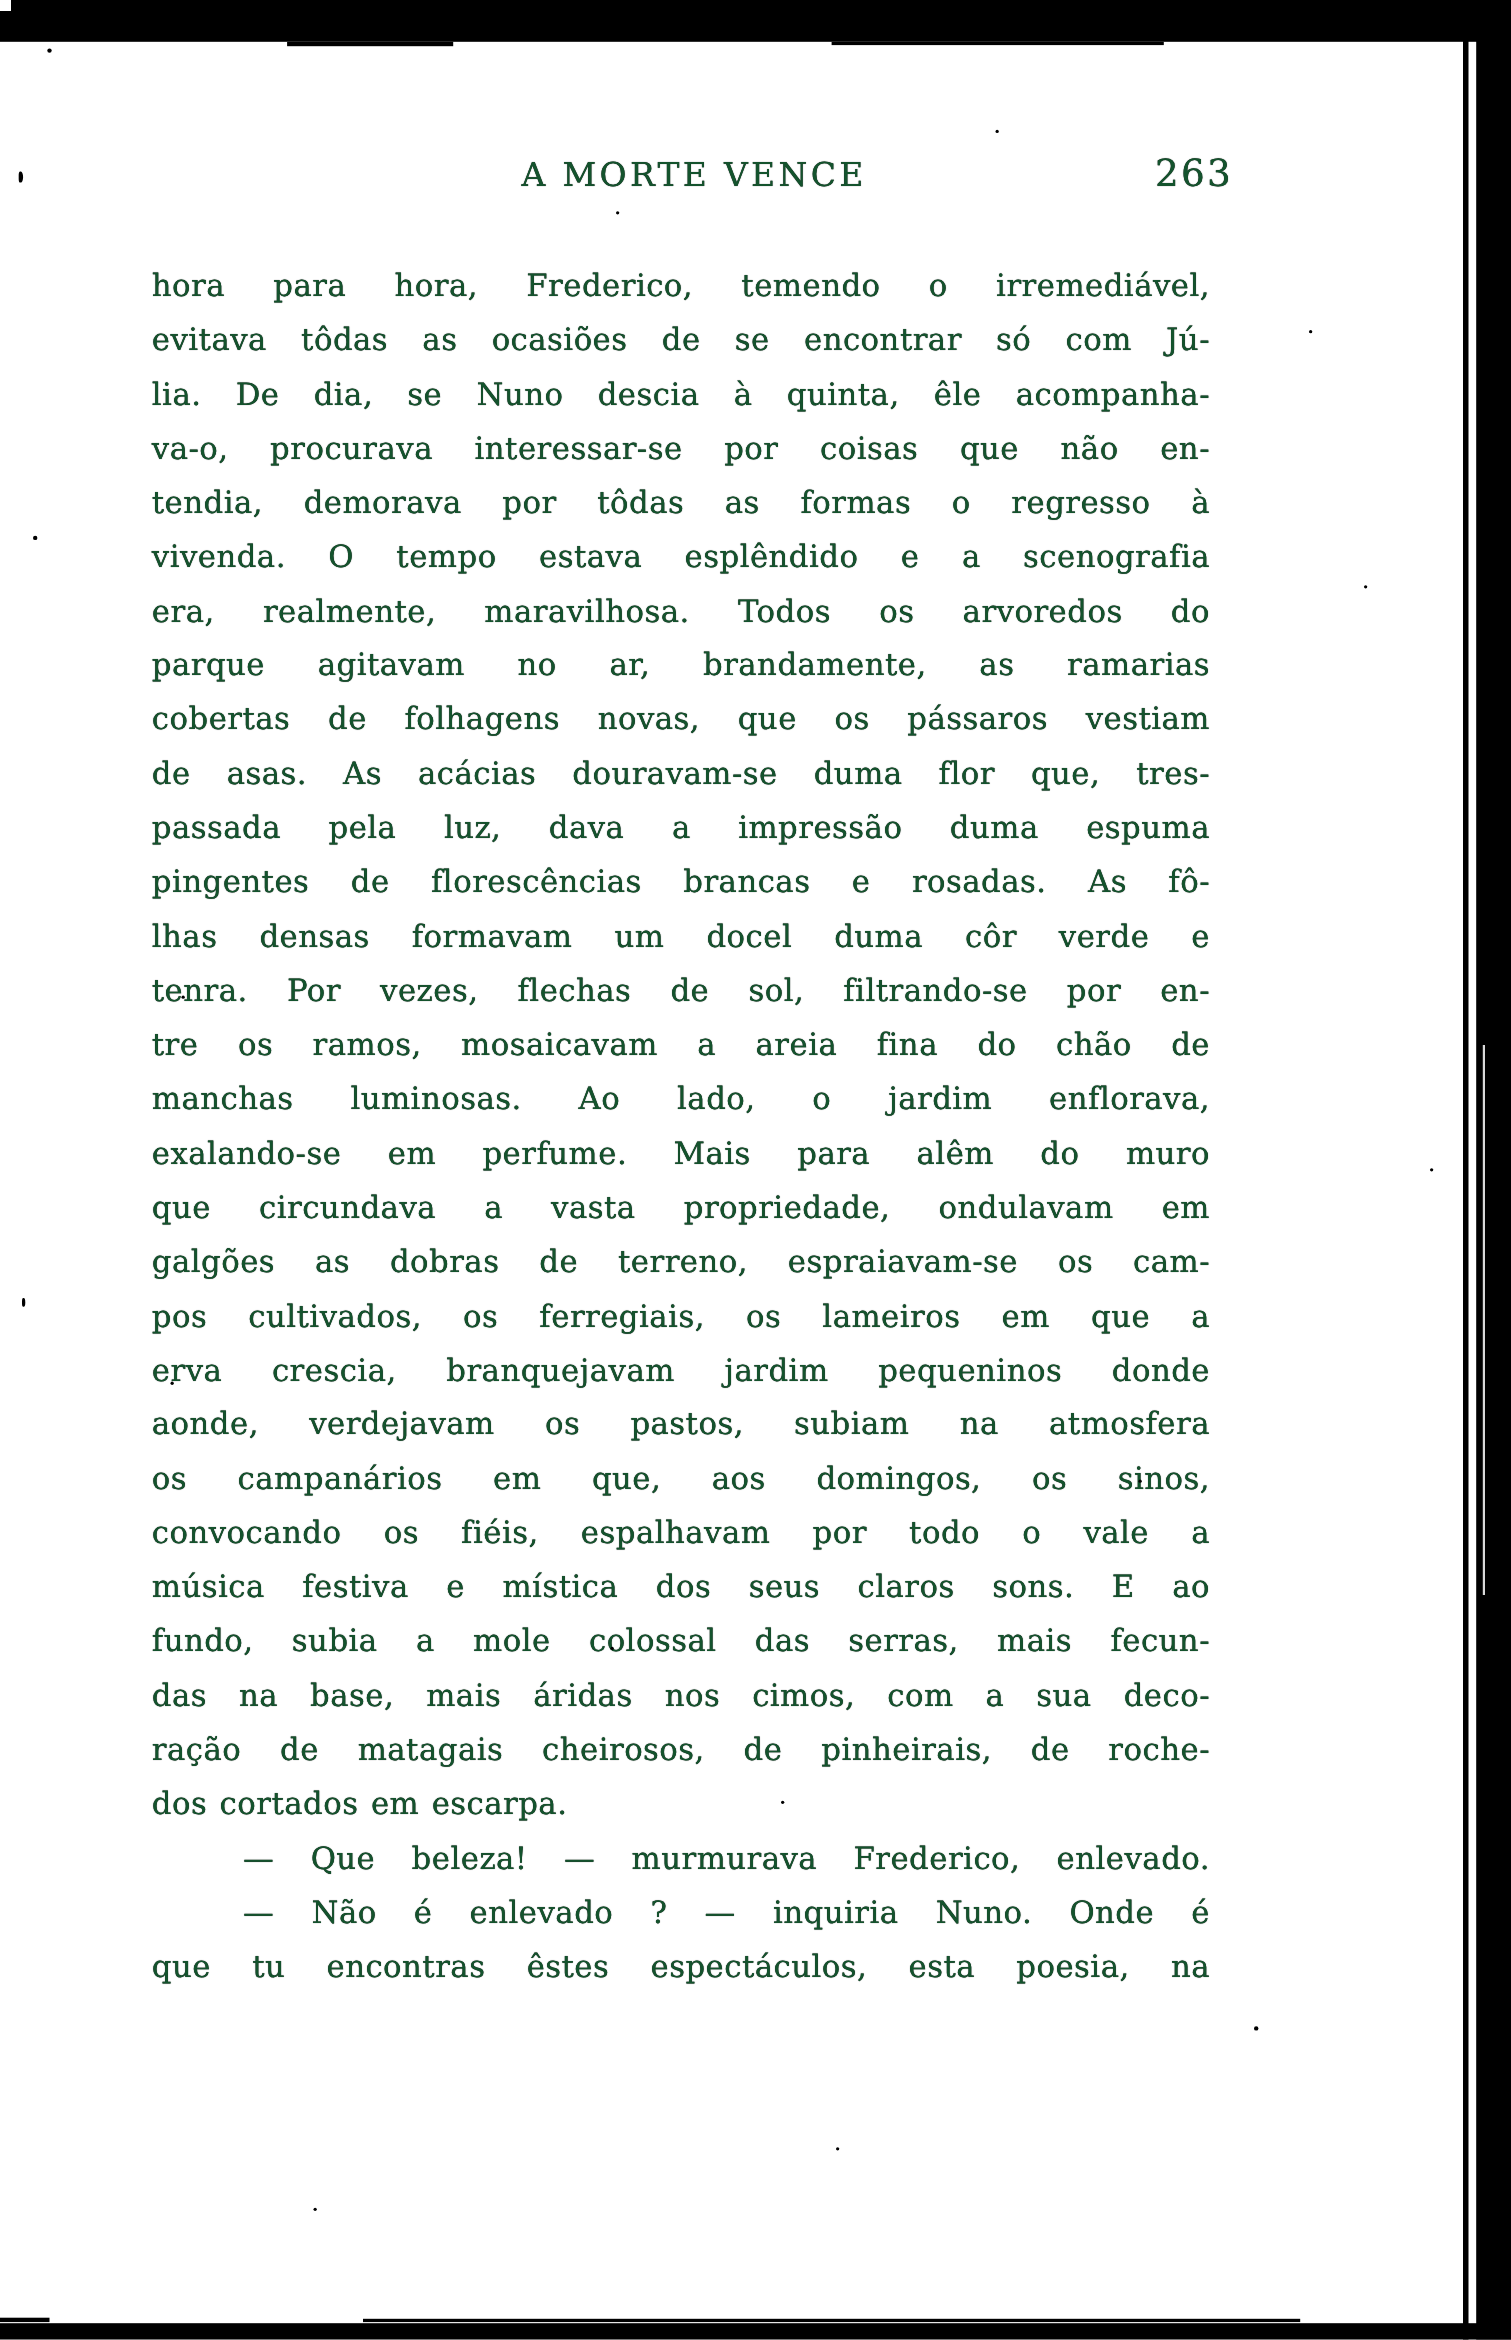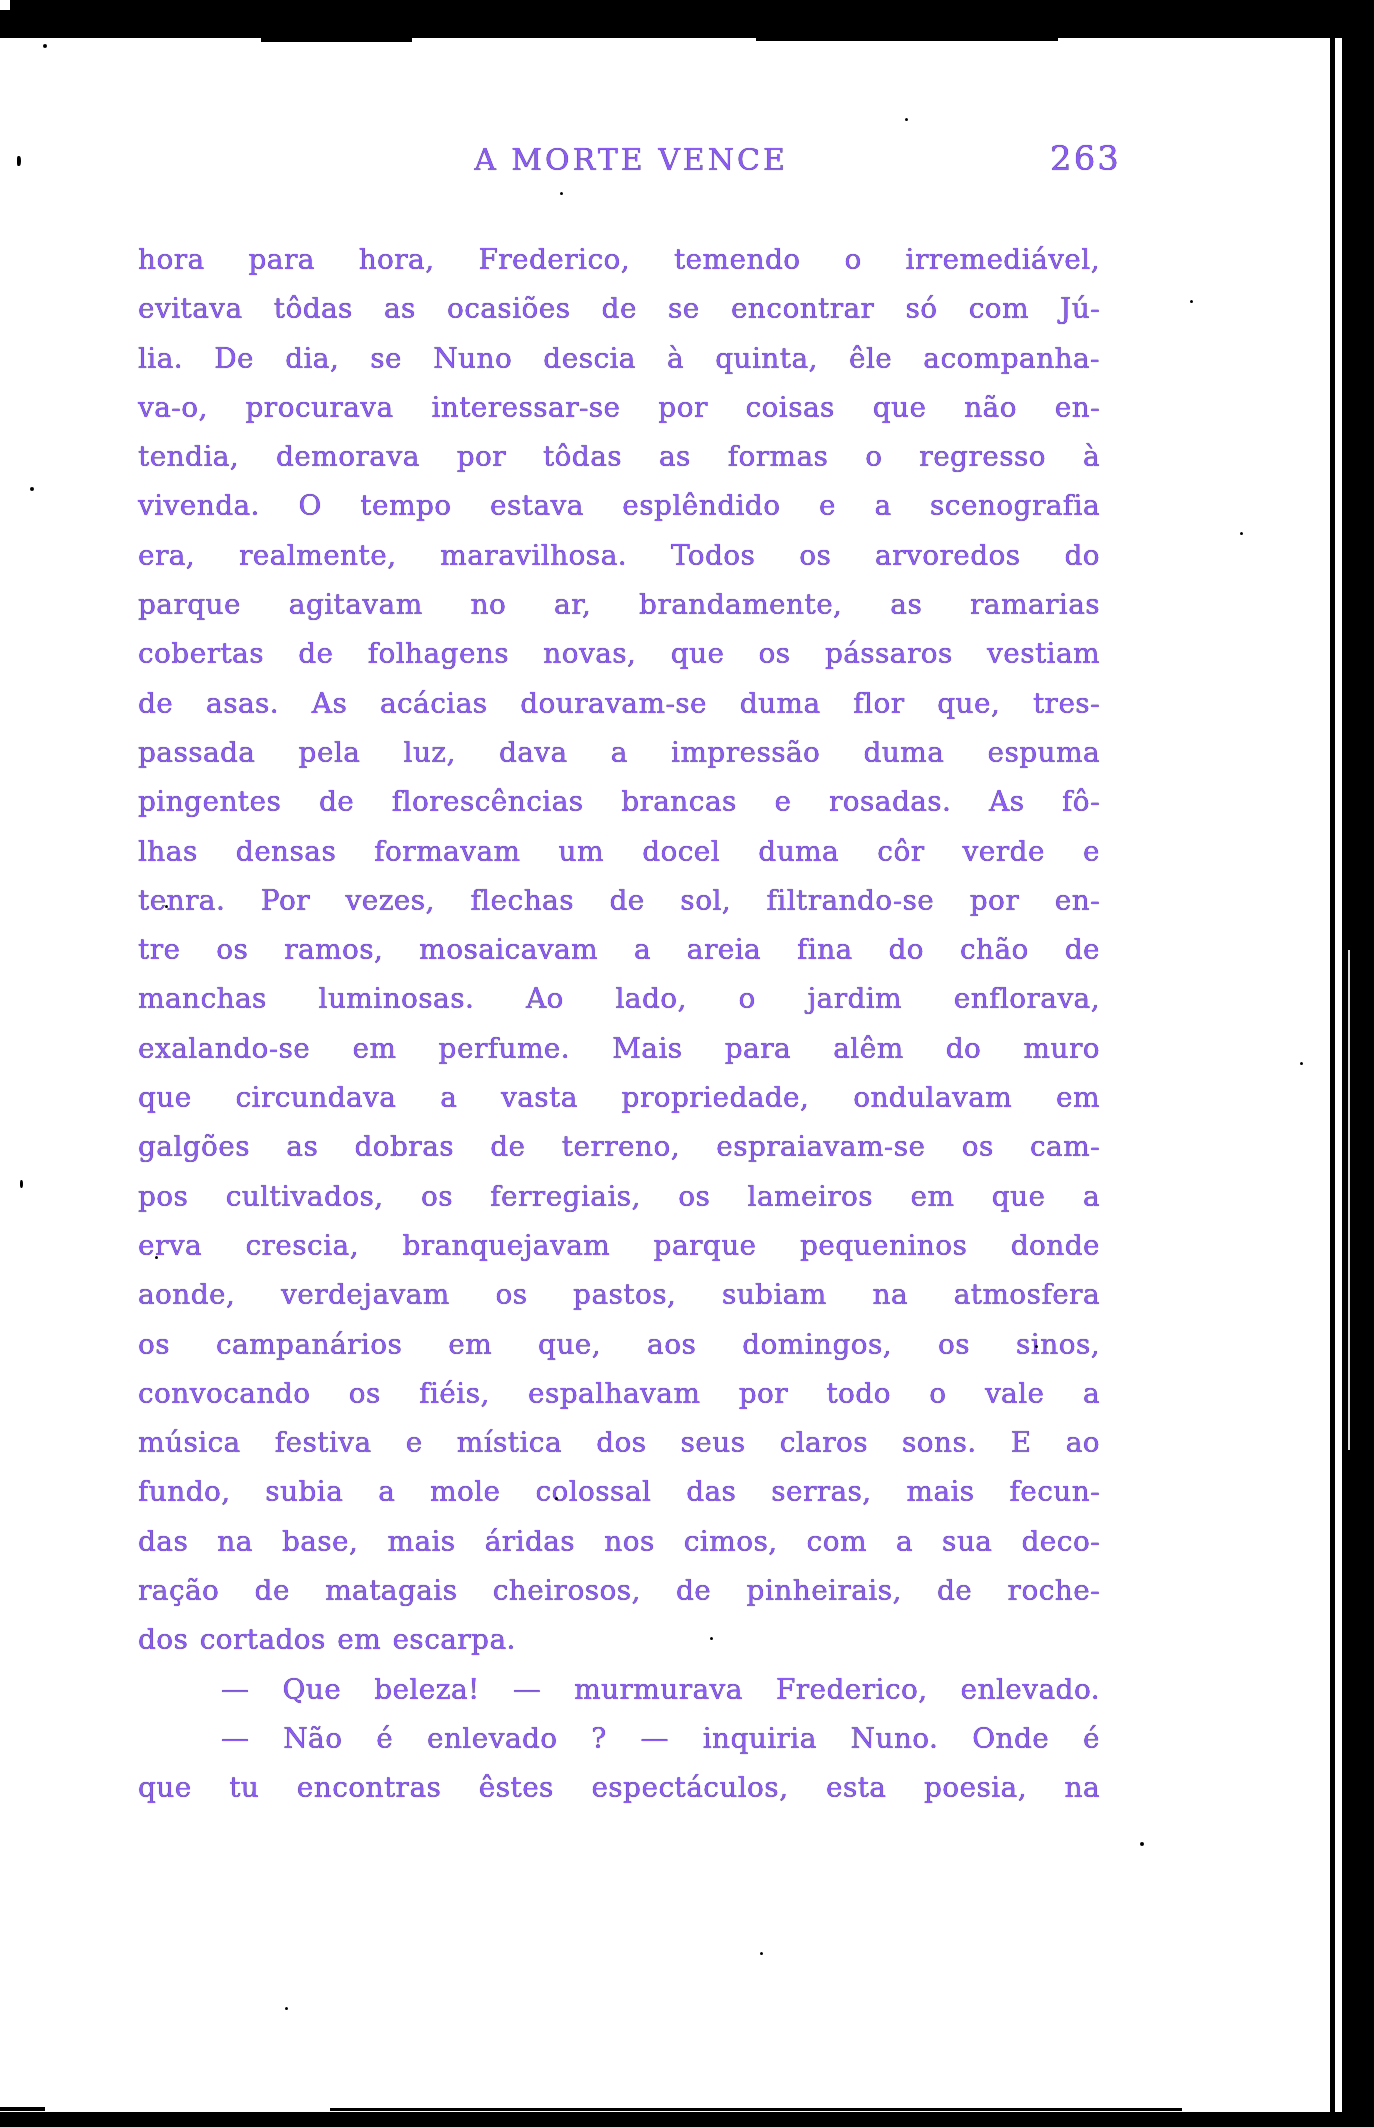--- a/index.html
+++ b/index.html
@@ -6,21 +6,21 @@
   body {
     width: 1374px; height: 2127px;
     background: #ffffff;
     font-family: "DejaVu Serif", "Liberation Serif", serif;
     position: relative;
     overflow: hidden;
   }
   .page {
     position: absolute; inset: 0;
     background: #ffffff;
-    color: #8b5cf6;
+    color: #14532d;
   }
 
   
   .band-top {
     position: absolute; top: 0; left: 0;
     width: 100%; height: 38px; background: #000;
   }
   .band-top::after {
     content: ""; position: absolute; top: 100%; left: 19%;
     width: 11%; height: 4px; background: #000;
@@ -128,21 +128,21 @@
     <div class="line">passada pela luz, dava a impressão duma espuma</div>
     <div class="line">pingentes de florescências brancas e rosadas. As fô-</div>
     <div class="line">lhas densas formavam um docel duma côr verde e</div>
     <div class="line">tenra. Por vezes, flechas de sol, filtrando-se por en-</div>
     <div class="line">tre os ramos, mosaicavam a areia fina do chão de</div>
     <div class="line">manchas luminosas. Ao lado, o jardim enflorava,</div>
     <div class="line">exalando-se em perfume. Mais para alêm do muro</div>
     <div class="line">que circundava a vasta propriedade, ondulavam em</div>
     <div class="line">galgões as dobras de terreno, espraiavam-se os cam-</div>
     <div class="line">pos cultivados, os ferregiais, os lameiros em que a</div>
-    <div class="line">erva crescia, branquejavam parque pequeninos donde</div>
+    <div class="line">erva crescia, branquejavam jardim pequeninos donde</div>
     <div class="line">aonde, verdejavam os pastos, subiam na atmosfera</div>
     <div class="line">os campanários em que, aos domingos, os sinos,</div>
     <div class="line">convocando os fiéis, espalhavam por todo o vale a</div>
     <div class="line">música festiva e mística dos seus claros sons. E ao</div>
     <div class="line">fundo, subia a mole colossal das serras, mais fecun-</div>
     <div class="line">das na base, mais áridas nos cimos, com a sua deco-</div>
     <div class="line">ração de matagais cheirosos, de pinheirais, de roche-</div>
     <div class="line para-end">dos cortados em escarpa.</div>
     <div class="line indent">— Que beleza! — murmurava Frederico, enlevado.</div>
     <div class="line indent">— Não é enlevado ? — inquiria Nuno. Onde é</div>

